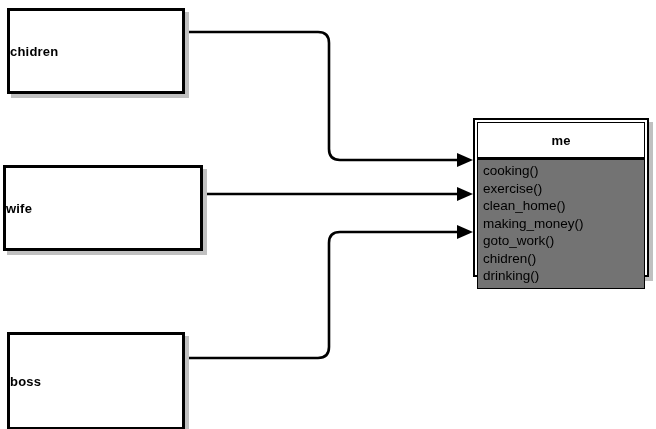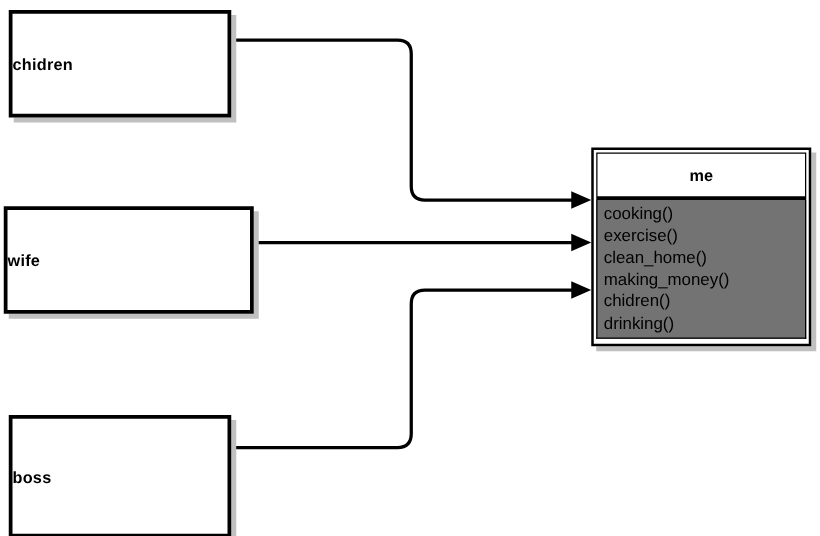--- a/index.html
+++ b/index.html
@@ -136,18 +136,19 @@
 
   <div class="class-box" style="left:473px; top:118px; width:176px; height:159px;">
     <div class="class-header">
       <span class="class-title">me</span>
     </div>
     <div class="class-methods">
       <div class="method-row">cooking()</div>
       <div class="method-row">exercise()</div>
       <div class="method-row">clean_home()</div>
       <div class="method-row">making_money()</div>
+      <div class="method-row">goto_work()</div>
       <div class="method-row">chidren()</div>
       <div class="method-row">drinking()</div>
     </div>
   </div>
 
 </div>
 
 </body></html>

